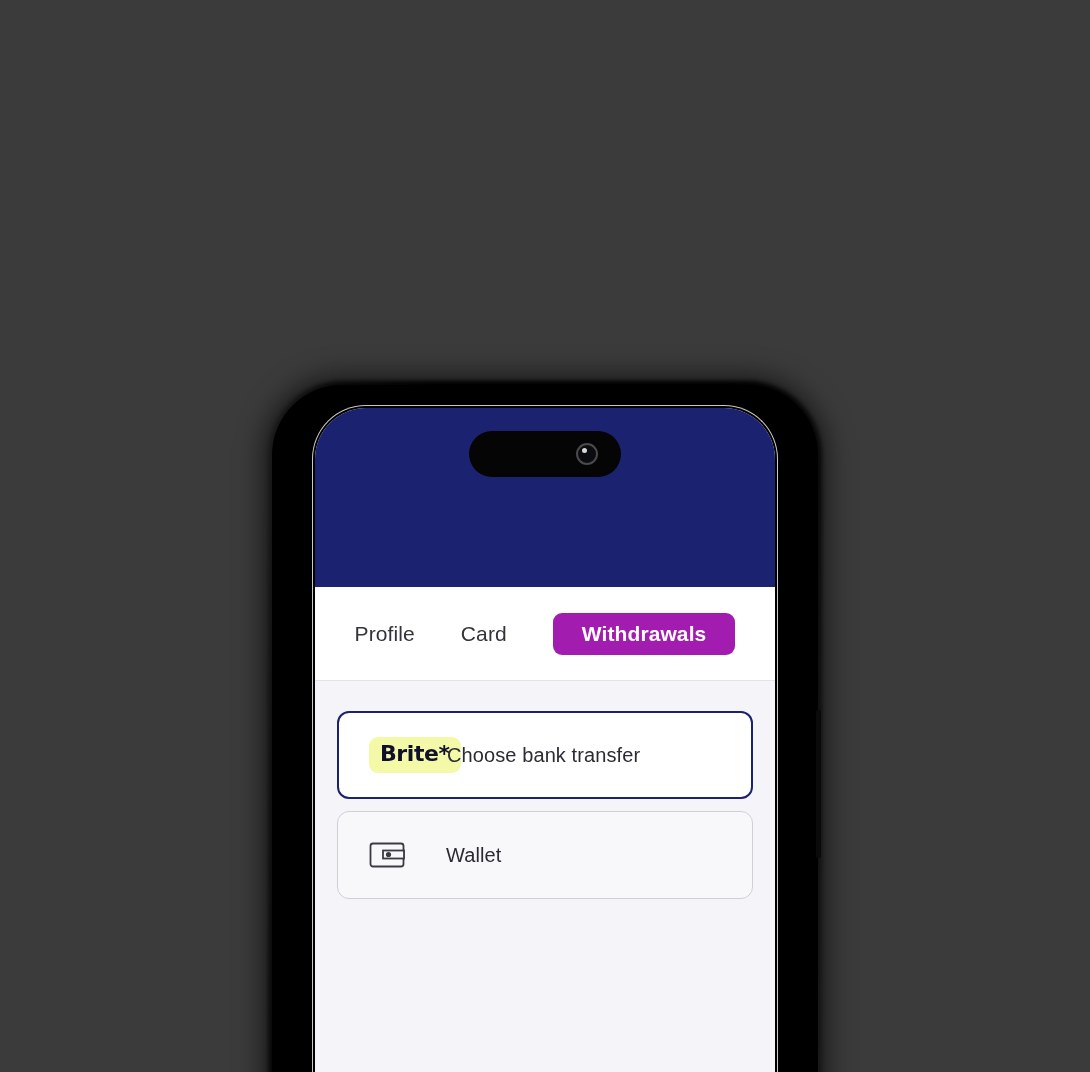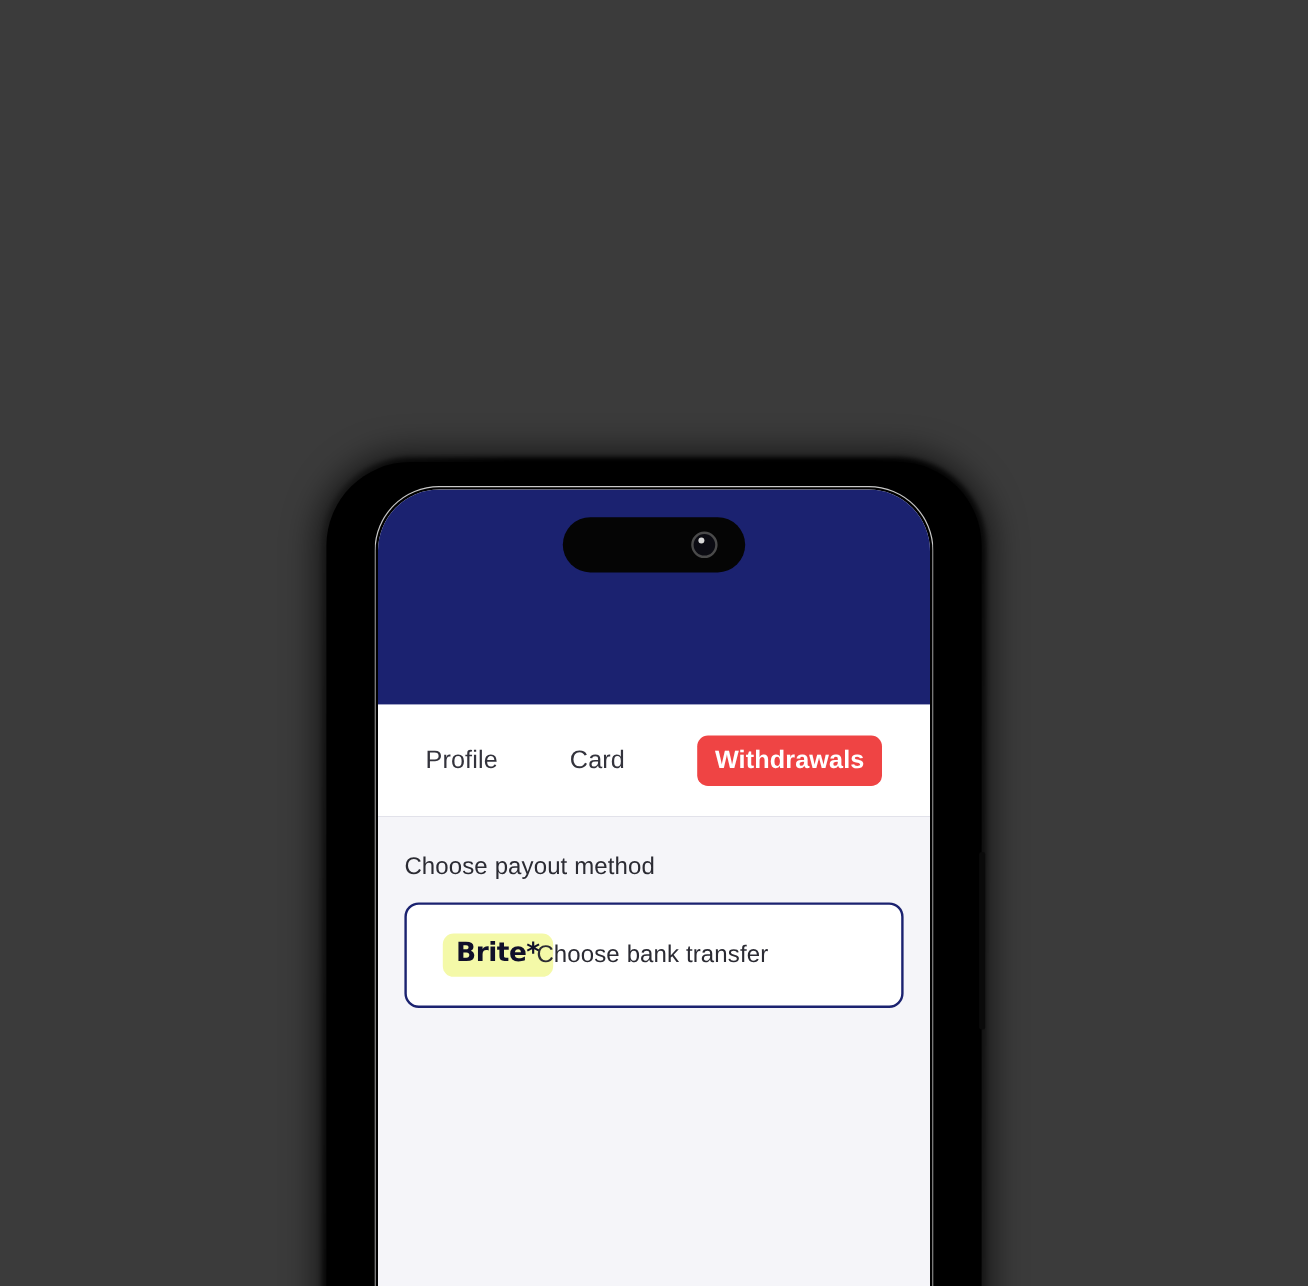--- a/index.html
+++ b/index.html
@@ -116,35 +116,35 @@
   }
 
   
   #tabbar {
     height: 94px;
     background: #ffffff;
     border-bottom: 1px solid #e2e2ea;
     display: flex;
     align-items: center;
     justify-content: center;
-    gap: 60px;
+    gap: 46px;
     padding: 0 30px;
   }
   .tab {
     font-size: 21px;
     color: #33333c;
     letter-spacing: .1px;
     white-space: nowrap;
     cursor: pointer;
   }
   .tab.active {
-    background: #ef4444;
+    background: #a21caf;
     color: #ffffff;
     font-weight: bold;
-    padding: 9px 15px;
+    padding: 9px 29px;
     border-radius: 9px;
   }
 
   
   #content {
     padding: 30px 22px 0 22px;
     background: #f5f5f9;
     height: 476px;
   }
 
@@ -213,30 +213,39 @@
     </div>
 
     <div id="tabbar">
       <div class="tab">Profile</div>
       <div class="tab">Card</div>
       <div class="tab active">Withdrawals</div>
     </div>
 
     <div id="content">
 
-      <div id="section-title">Choose payout method</div>
 
       <div class="method selected">
         <div class="method-icon">
           <span id="brite-logo">Brite*</span>
         </div>
         <div class="method-label">Choose bank transfer</div>
       </div>
 
 
+      <div class="method">
+        <div class="method-icon">
+          <svg class="glyph" width="40" height="32" viewBox="0 0 40 32" fill="none">
+            <rect x="2.5" y="4.5" width="33" height="23" rx="2.5" stroke="#3a3a42" stroke-width="1.8" fill="#f8f8fb"></rect>
+            <rect x="15" y="11.5" width="21" height="8" stroke="#3a3a42" stroke-width="1.8" fill="#f8f8fb"></rect>
+            <circle cx="20.5" cy="15.5" r="2.6" fill="#3a3a42"></circle>
+          </svg>
+        </div>
+        <div class="method-label">Wallet</div>
+      </div>
 
     </div>
 
   </div>
 
   <div id="rim"></div>
   <div id="side-button"></div>
 </div>
 
 </body></html>

